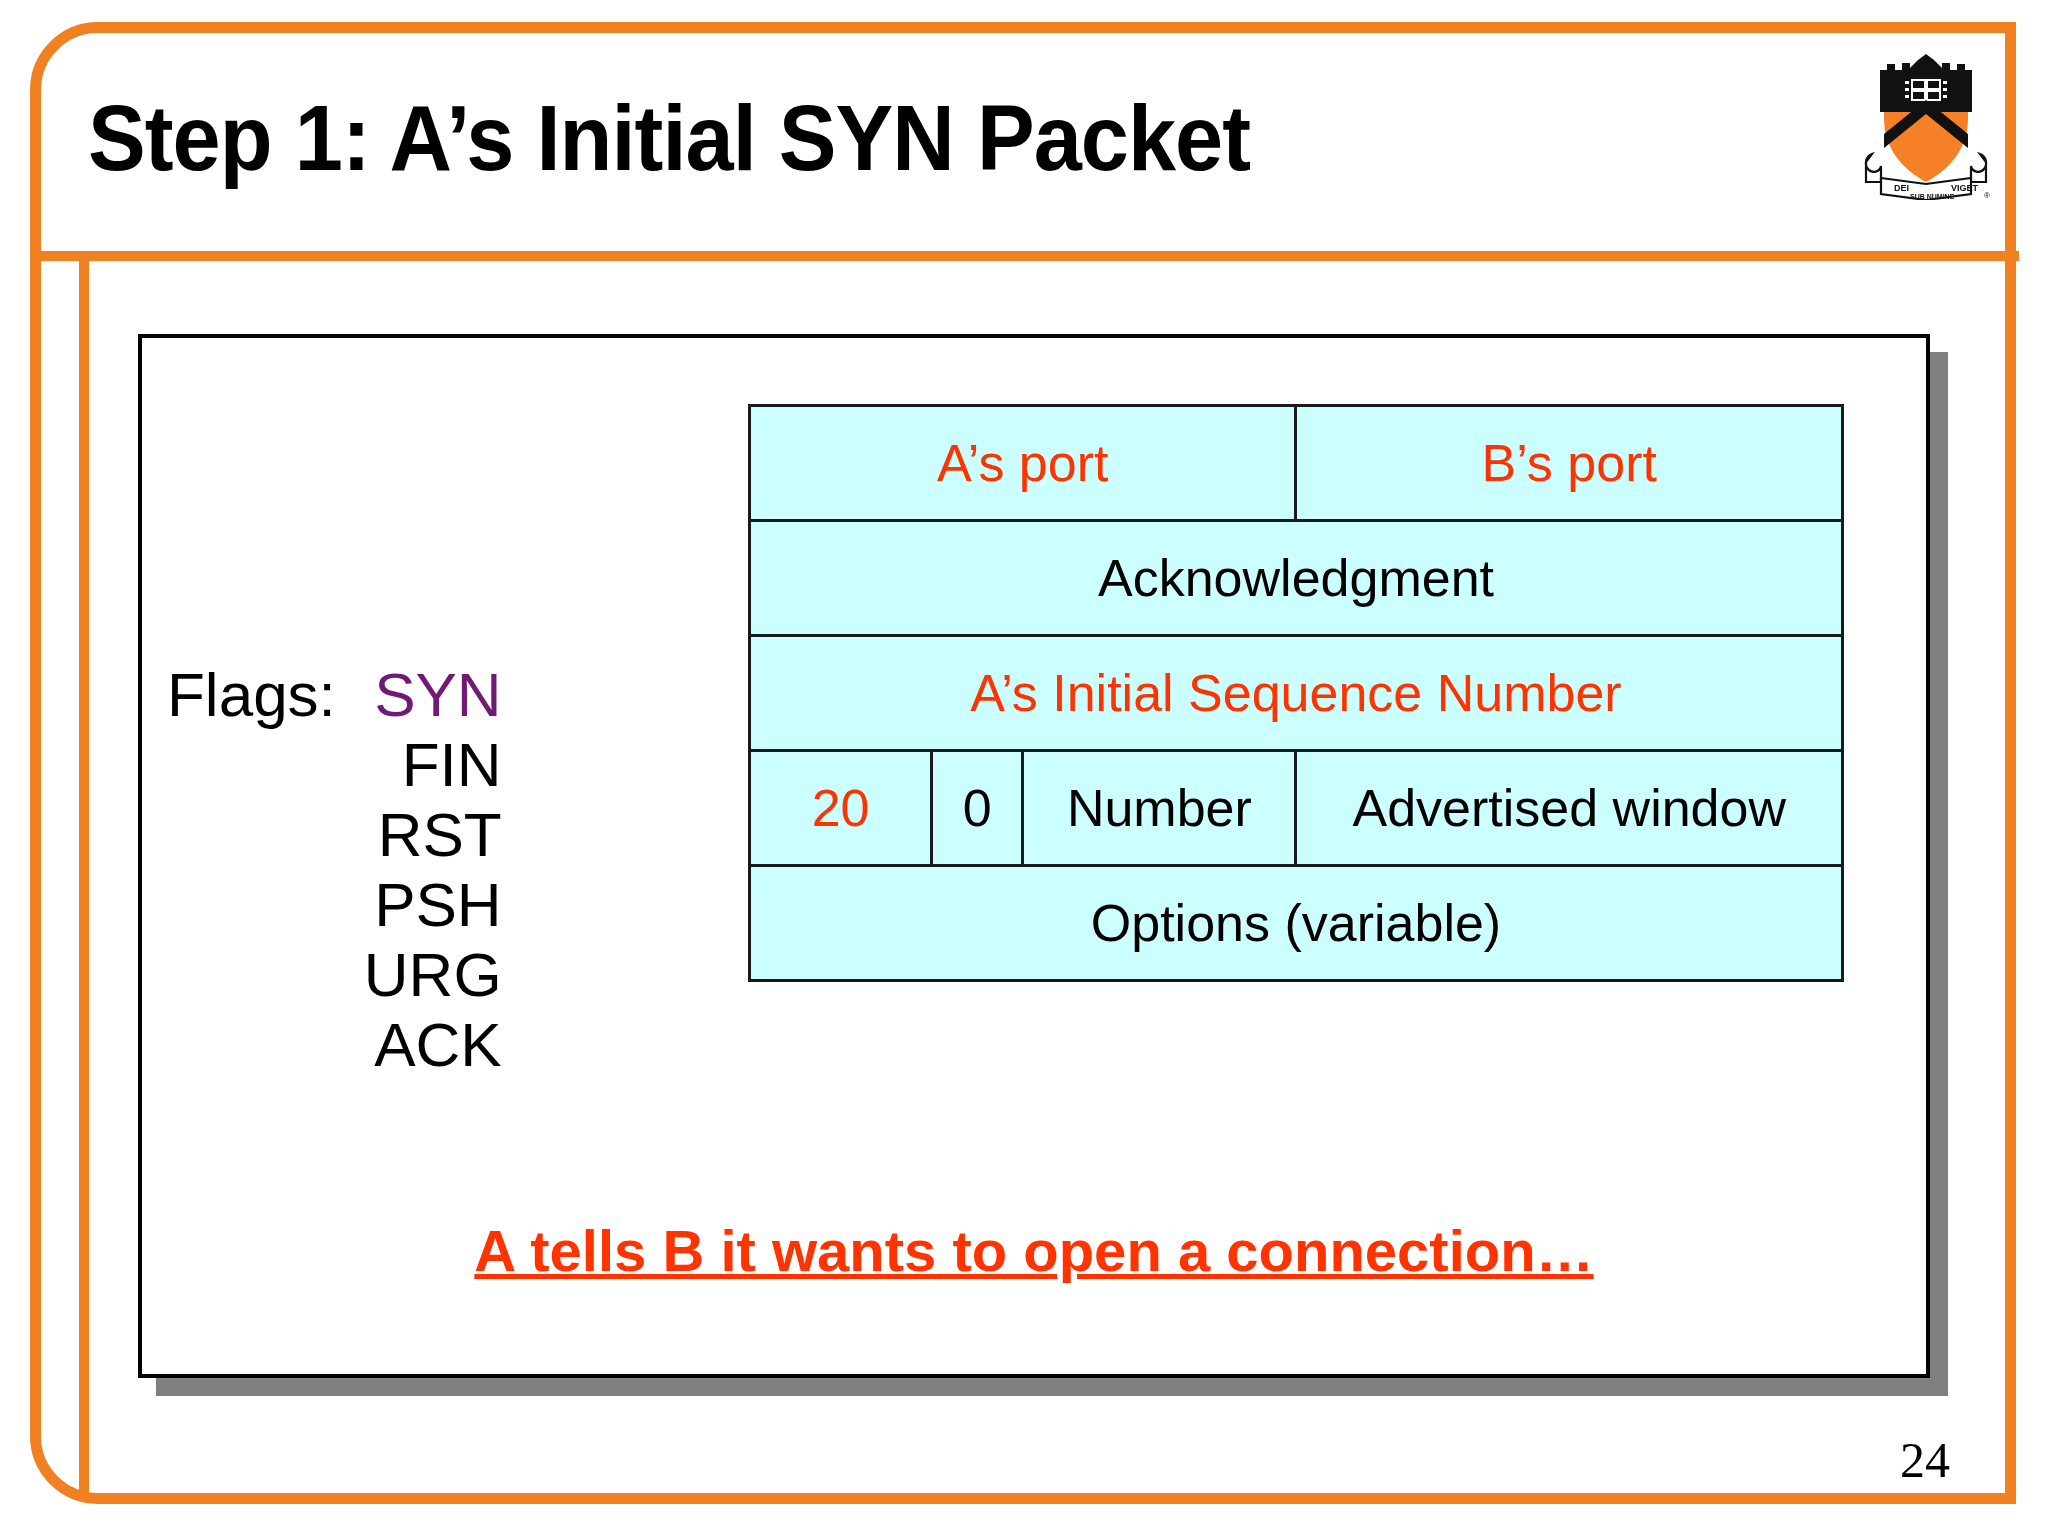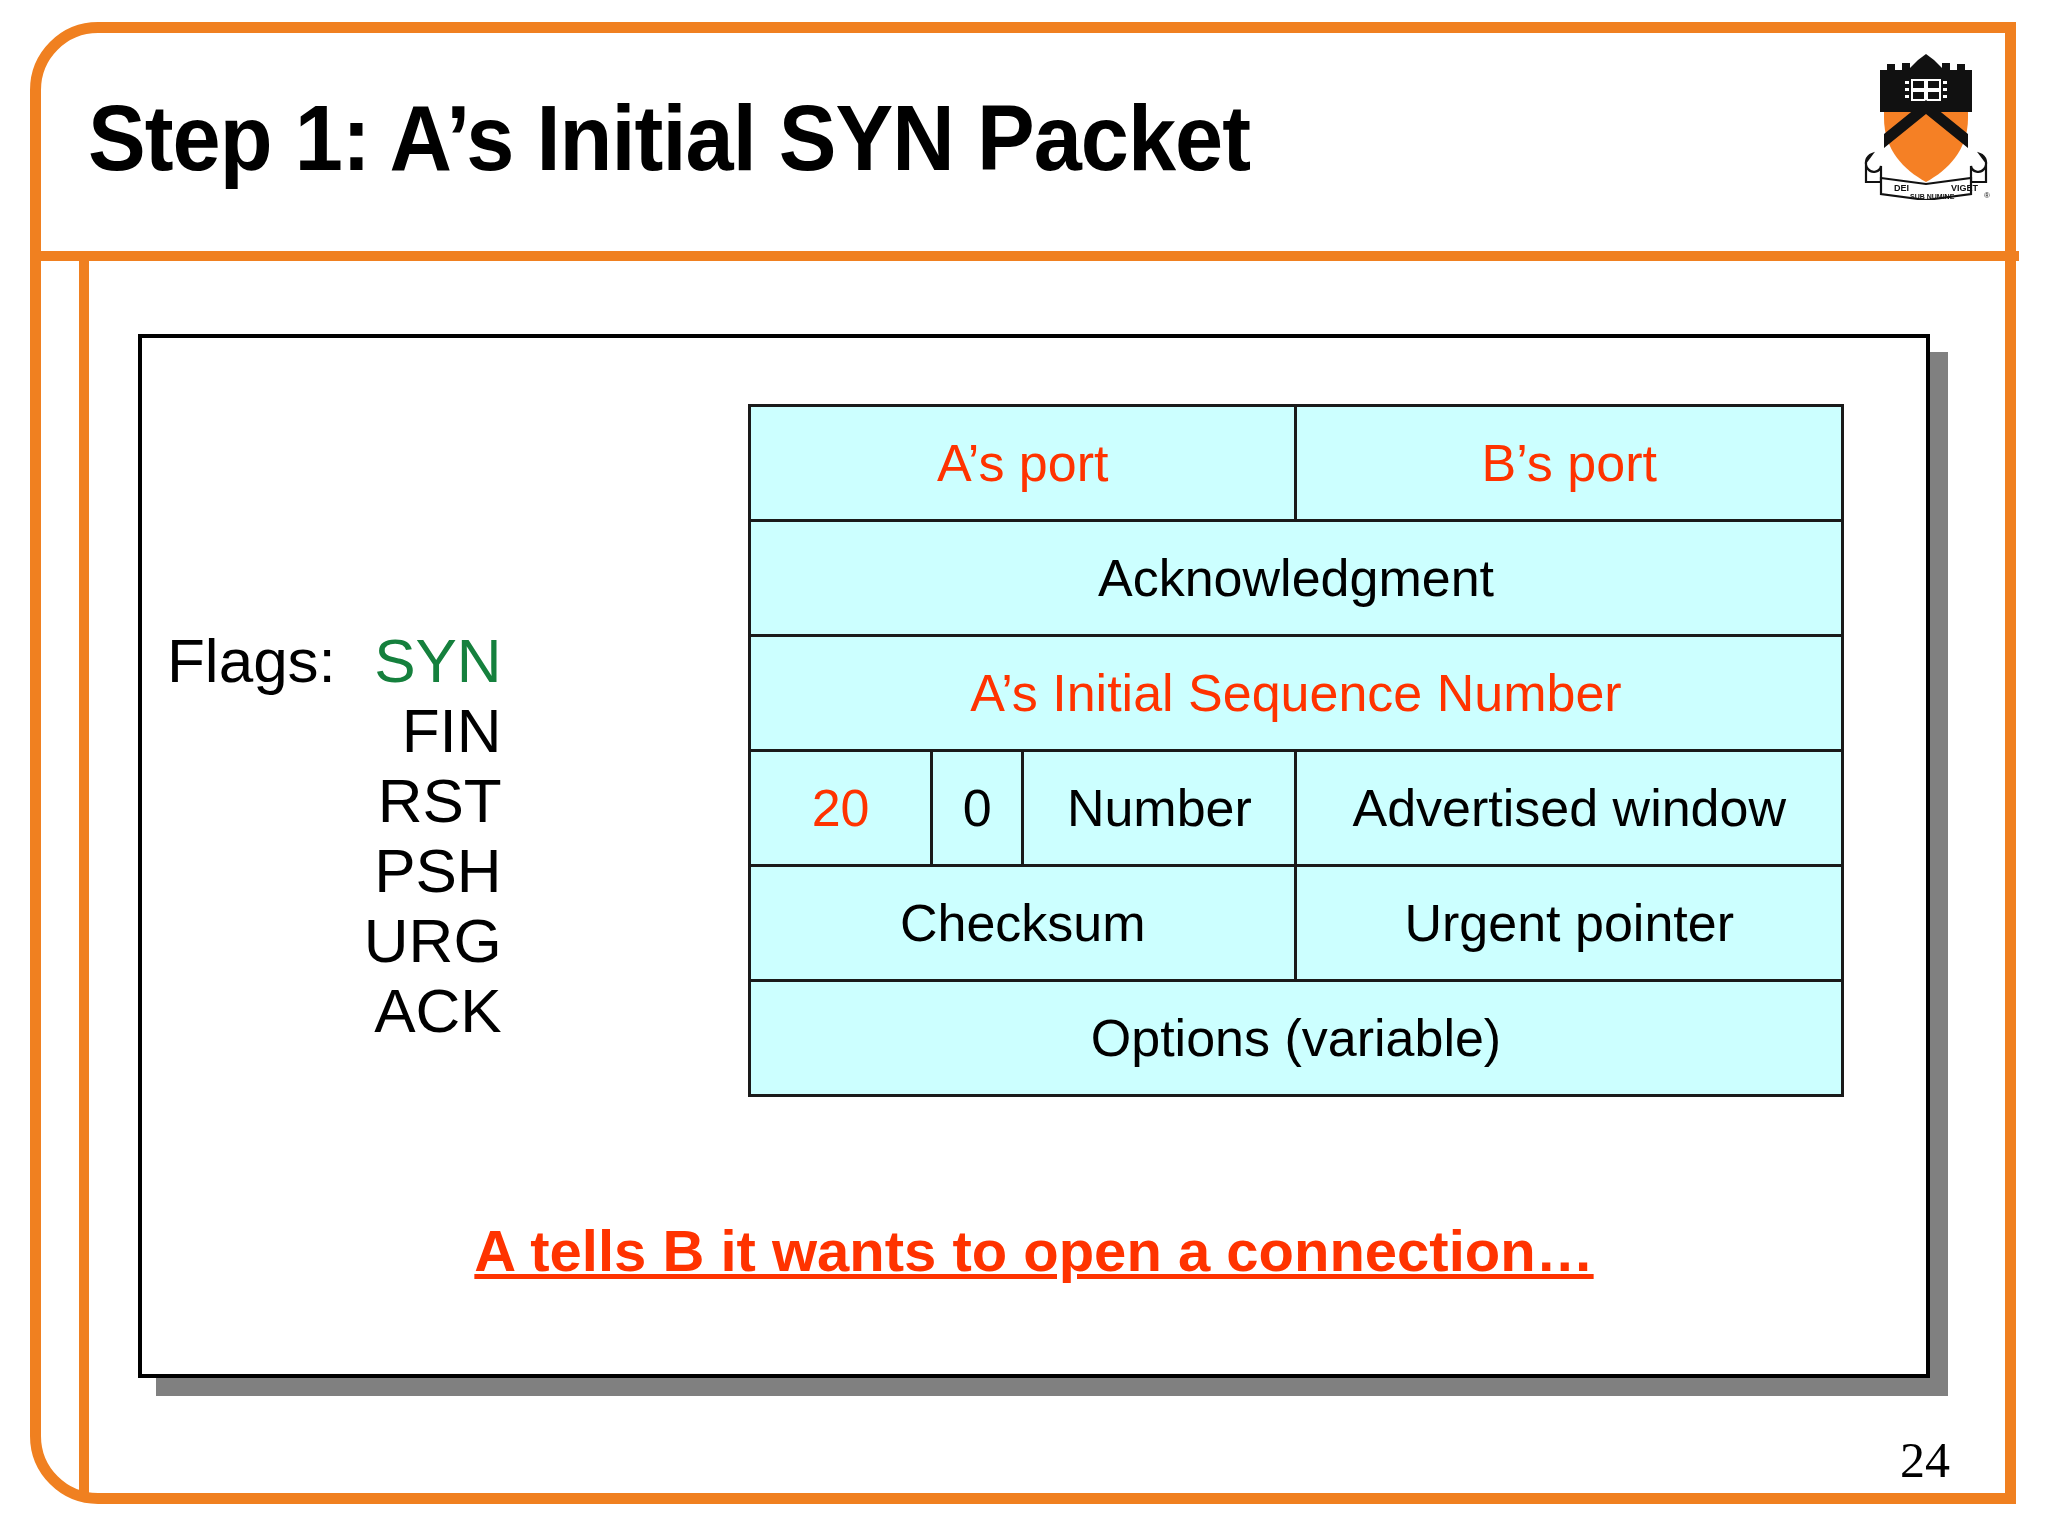--- a/index.html
+++ b/index.html
@@ -126,21 +126,22 @@
   .flags-list {
     margin-left: 28px;
   }
   .flag-item {
     font-size: 62px;
     line-height: 70px;
     color: #000000;
     white-space: nowrap;
   }
   .flag-item.hl {
-    color: #15803d;
+    color: #701a75;
+    margin-top: 34px;
   }
 
   
   .tcp-table {
     position: absolute;
     left: 748px;
     top: 404px;
     width: 1096px;
     border-collapse: collapse;
     table-layout: fixed;
@@ -266,24 +267,20 @@
       <tr>
         <td class="red" colspan="12">A’s Initial Sequence Number</td>
       </tr>
       <tr>
         <td class="red" colspan="2">20</td>
         <td colspan="1">0</td>
         <td colspan="3">Number</td>
         <td colspan="6">Advertised window</td>
       </tr>
       <tr>
-        <td colspan="6">Checksum</td>
-        <td colspan="6">Urgent pointer</td>
-      </tr>
-      <tr>
         <td colspan="12">Options (variable)</td>
       </tr>
     </tbody>
   </table>
 
   <div class="caption">A tells B it wants to open a connection…</div>
 
   <div class="page-number">24</div>
 
 </div>

